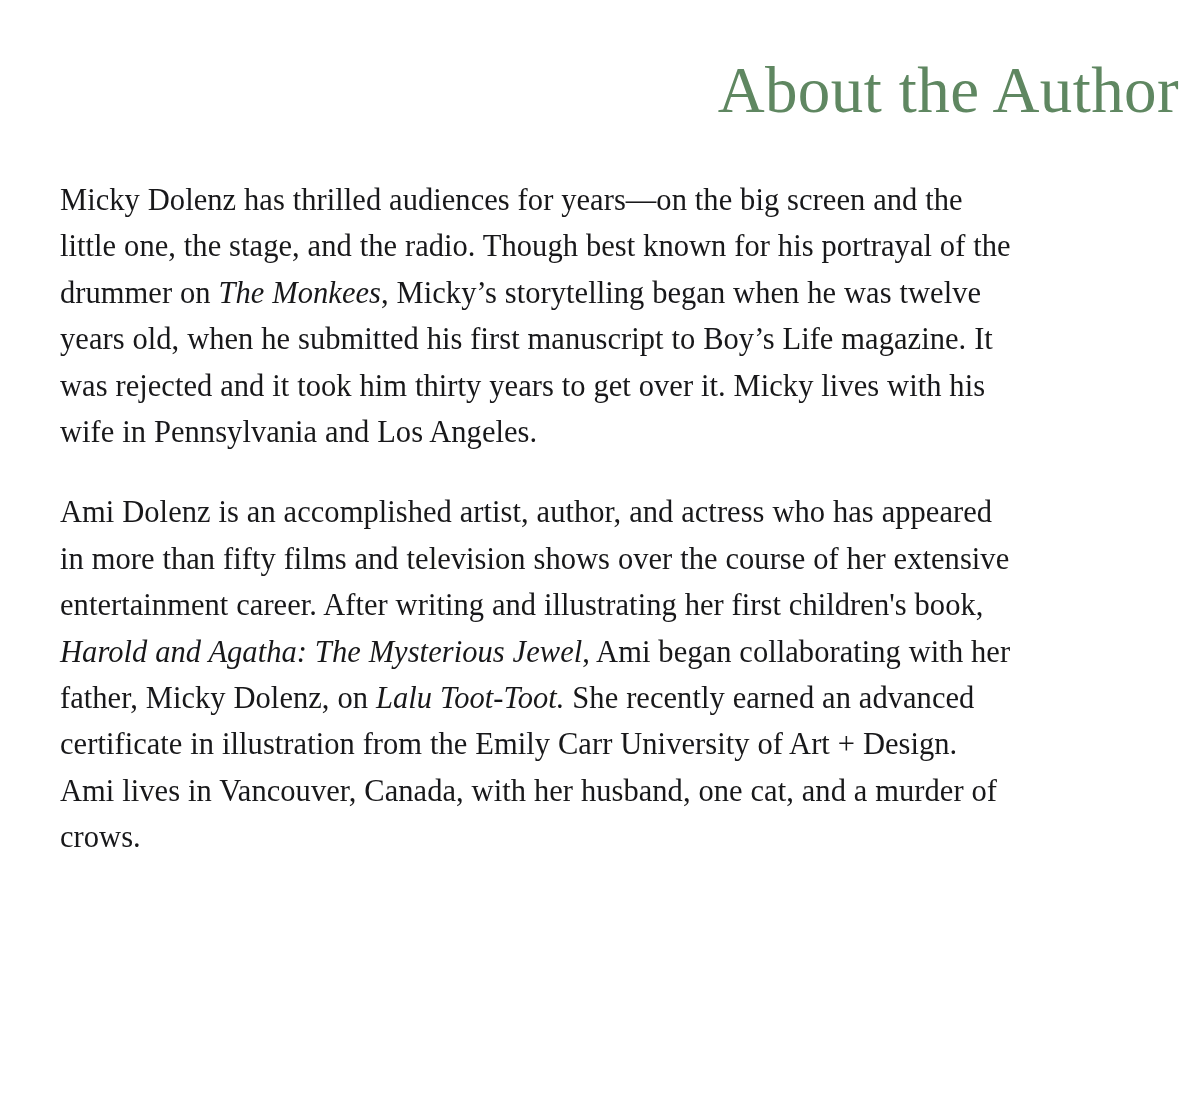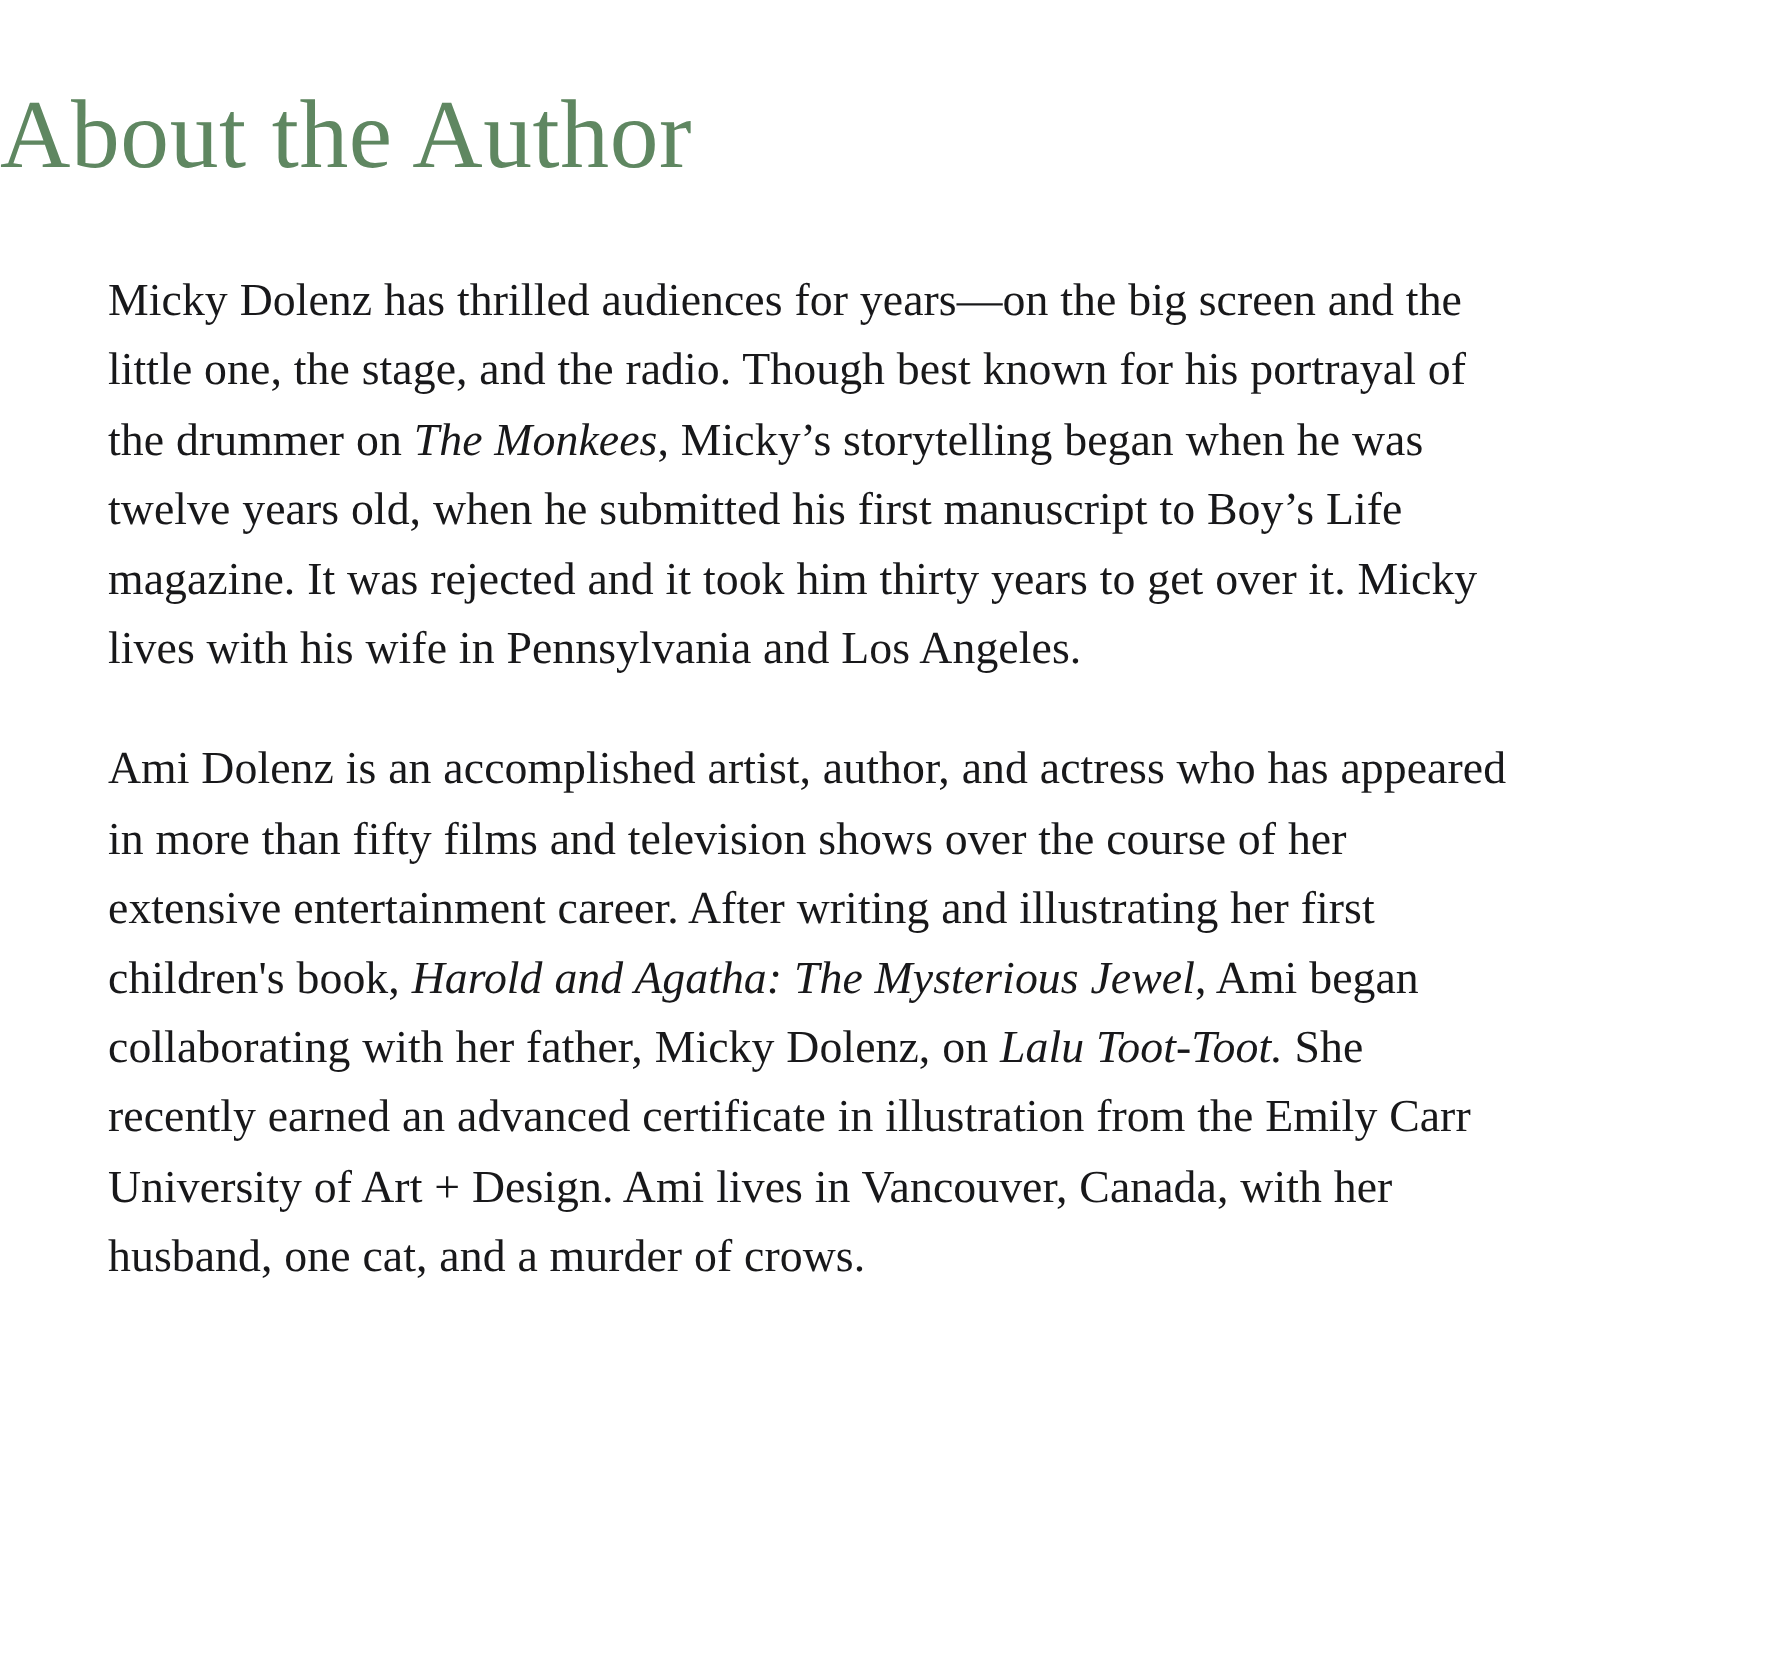--- a/index.html
+++ b/index.html
@@ -24,38 +24,38 @@
     box-sizing: border-box;
   }
 
   .page-title {
     margin: 0;
     padding: 0;
     position: absolute;
     left: 0;
     right: 0;
     top: 58px;
-    text-align: left;
+    text-align: right;
     font-family: "Liberation Serif", "DejaVu Serif", serif;
     font-weight: 400;
     font-size: 65px;
     line-height: 1.0;
     letter-spacing: 0.4px;
     color: #5f8761;
   }
 
   .content {
     position: absolute;
     left: 60px;
     top: 177px;
     width: 952px;
   }
 
   .body-paragraph {
-    margin: 0 0 0 12px;
+    margin: 0 0 0 0;
     font-size: 30.5px;
     line-height: 46.4px;
     color: #18181a;
     text-align: left;
     font-weight: 400;
     letter-spacing: 0.05px;
     word-spacing: 0.2px;
   }
 
   .body-paragraph + .body-paragraph {

